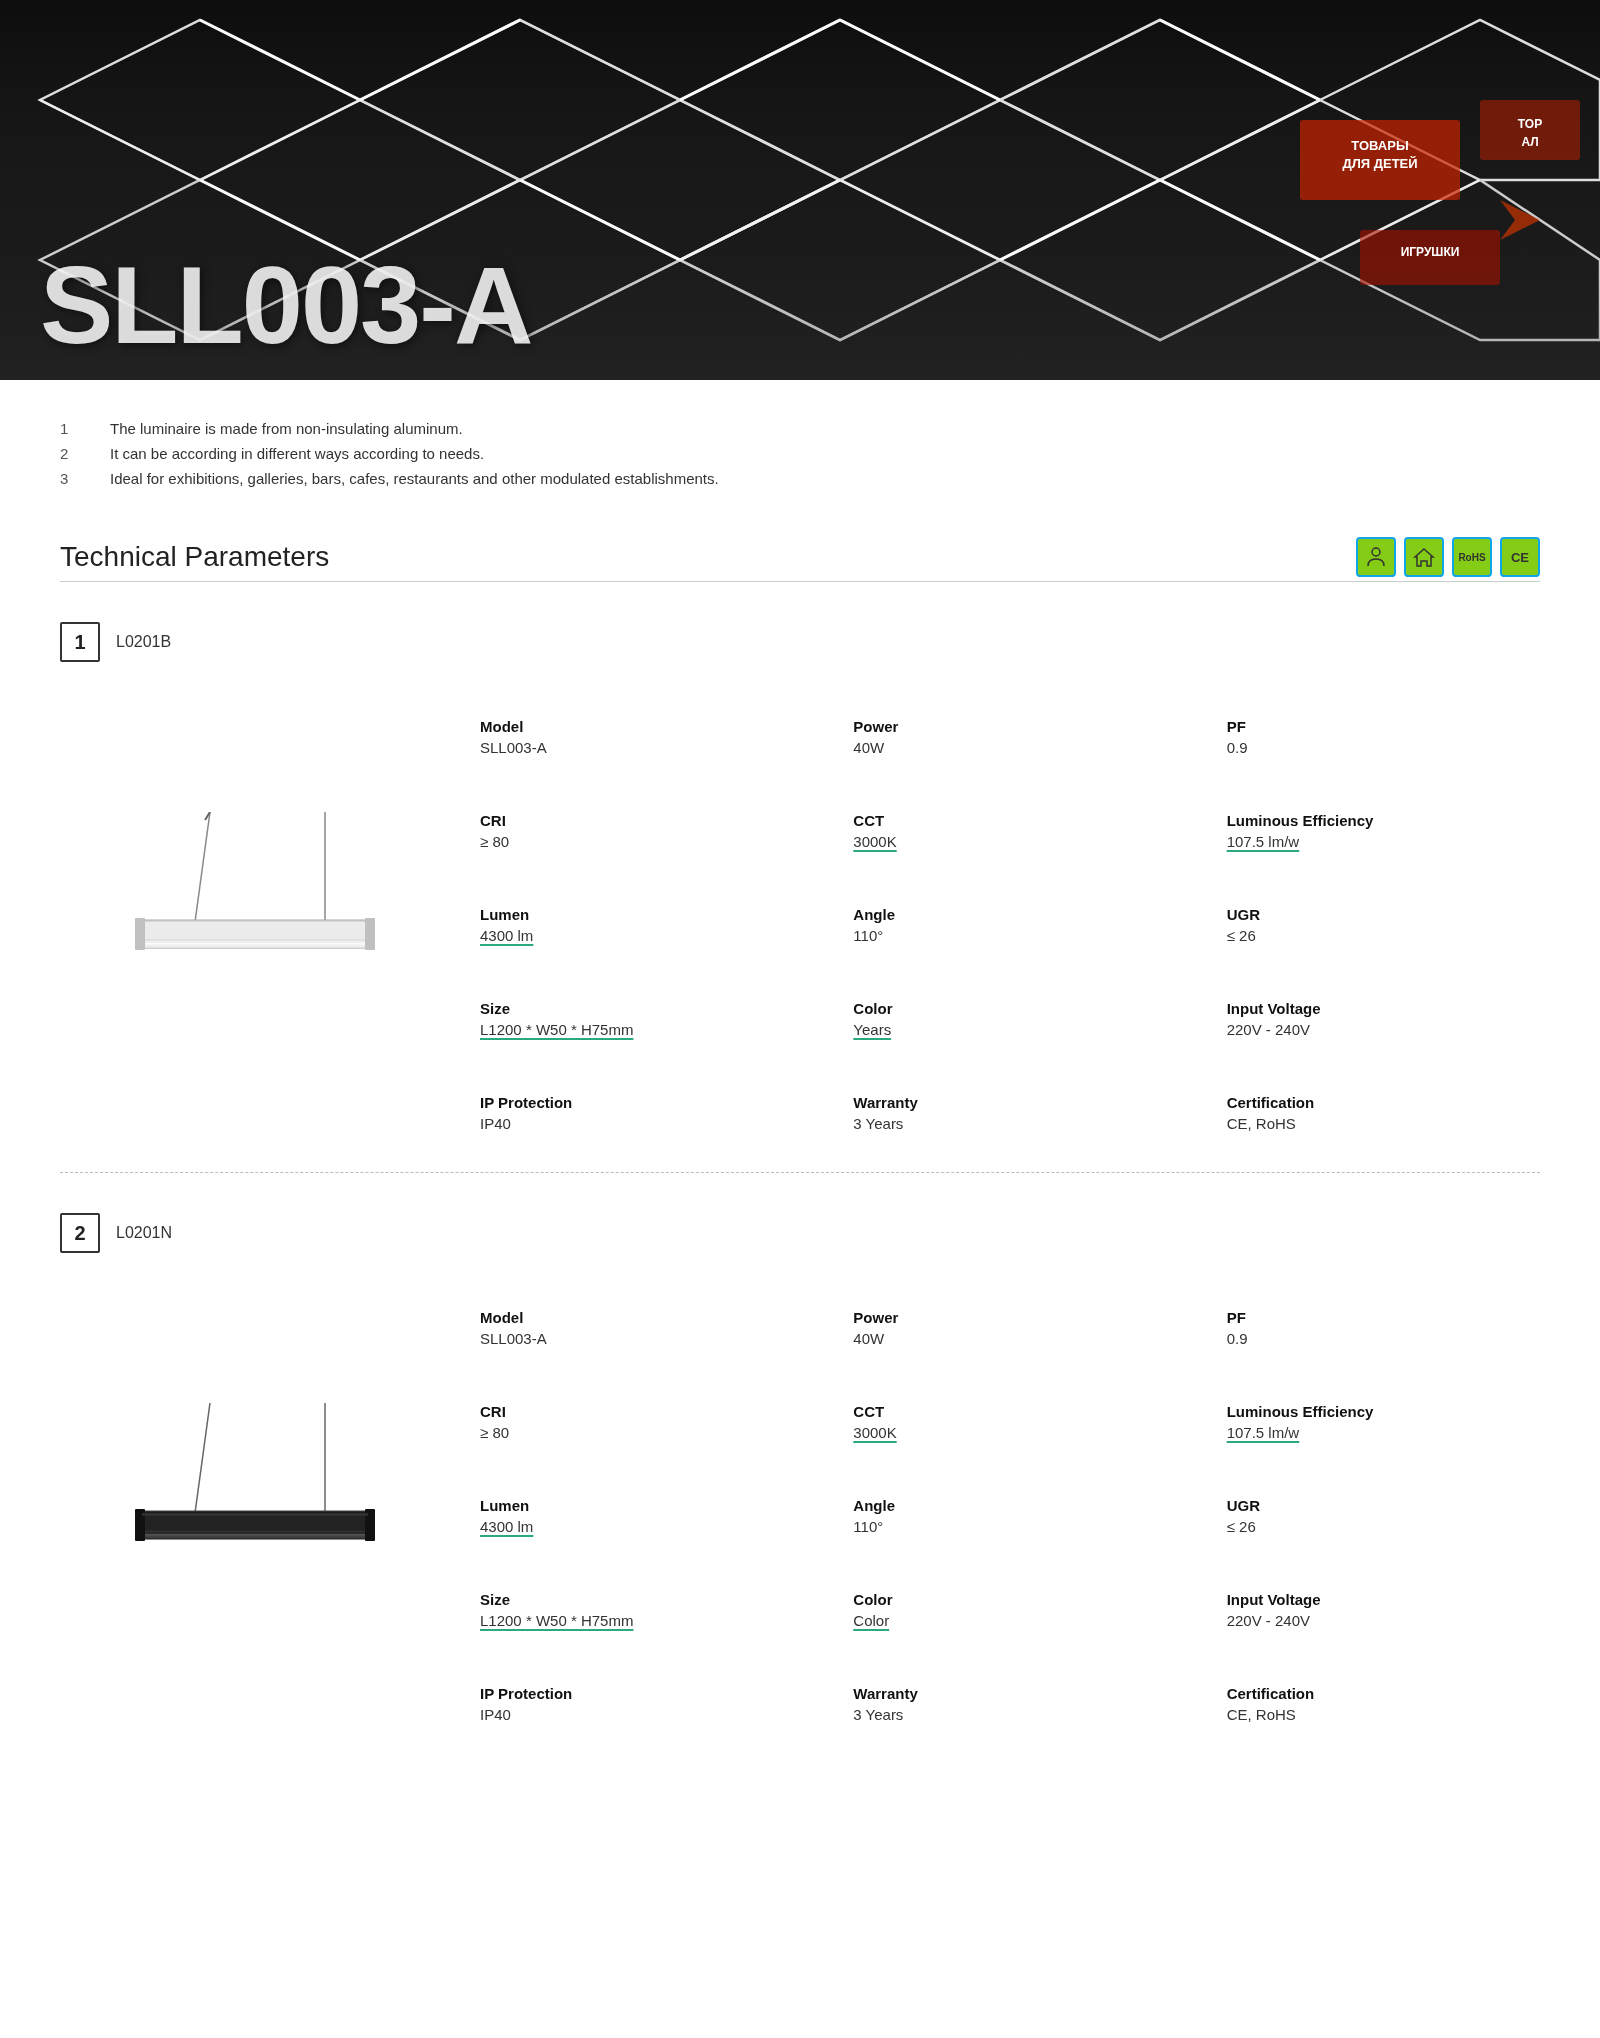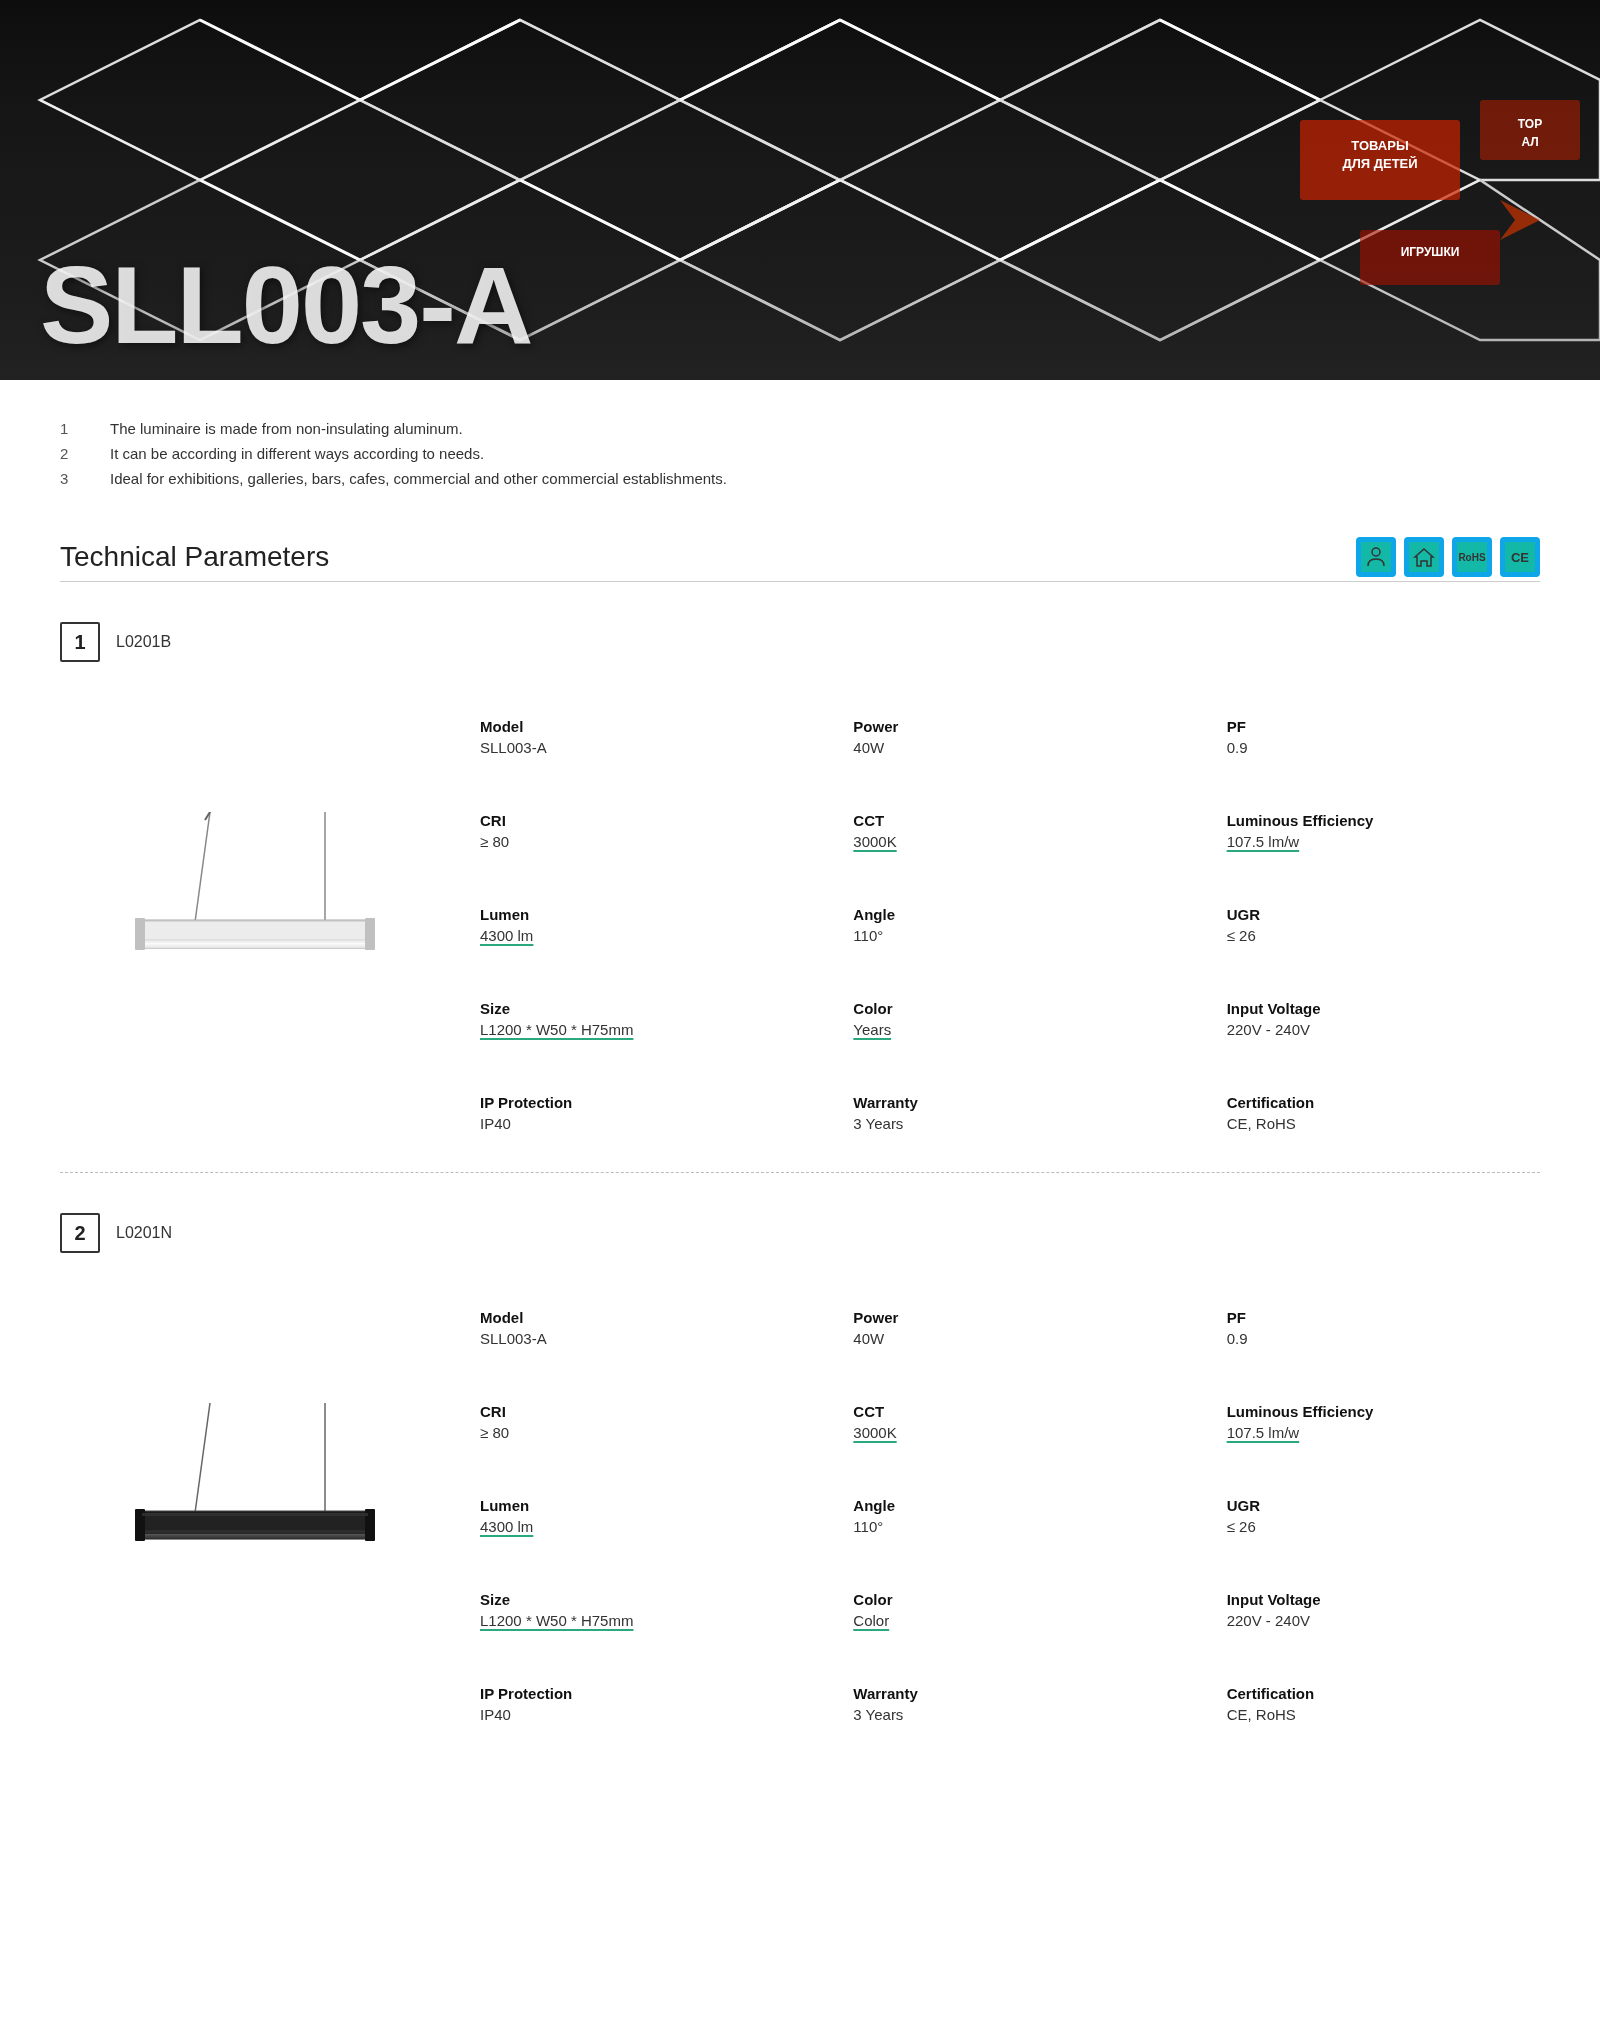--- a/index.html
+++ b/index.html
@@ -83,29 +83,29 @@
       color: #222;
     }
     .cert-icons {
       display: flex;
       gap: 8px;
       align-items: center;
     }
     .cert-icon {
       width: 40px;
       height: 40px;
-      border: 5px solid #0ea5e9;
+      border: 2px solid #0ea5e9;
       border-radius: 4px;
       display: flex;
       align-items: center;
       justify-content: center;
       font-size: 11px;
       font-weight: 700;
       color: #333;
-      background: #14b8a6;
+      background: #84cc16;
     }
 
     .divider {
       border: none;
       border-top: 1px solid #ccc;
       margin-bottom: 40px;
     }
 
     
     .product-section {
@@ -285,21 +285,21 @@
       <li>
         <span class="num">1</span>
         <span>The luminaire is made from non-insulating aluminum.</span>
       </li>
       <li>
         <span class="num">2</span>
         <span>It can be according in different ways according to needs.</span>
       </li>
       <li>
         <span class="num">3</span>
-        <span>Ideal for exhibitions, galleries, bars, cafes, commercial and other commercial establishments.</span>
+        <span>Ideal for exhibitions, galleries, bars, cafes, restaurants and other modulated establishments.</span>
       </li>
     </ul>
   </section>
 
   <div class="tech-params-header">
     <h2 class="tech-params-title">Technical Parameters</h2>
     <div class="cert-icons">
       <div class="cert-icon">
         <svg width="22" height="22" viewBox="0 0 22 22">
           <circle cx="11" cy="6" r="4" fill="none" stroke="#333" stroke-width="1.5"></circle>

